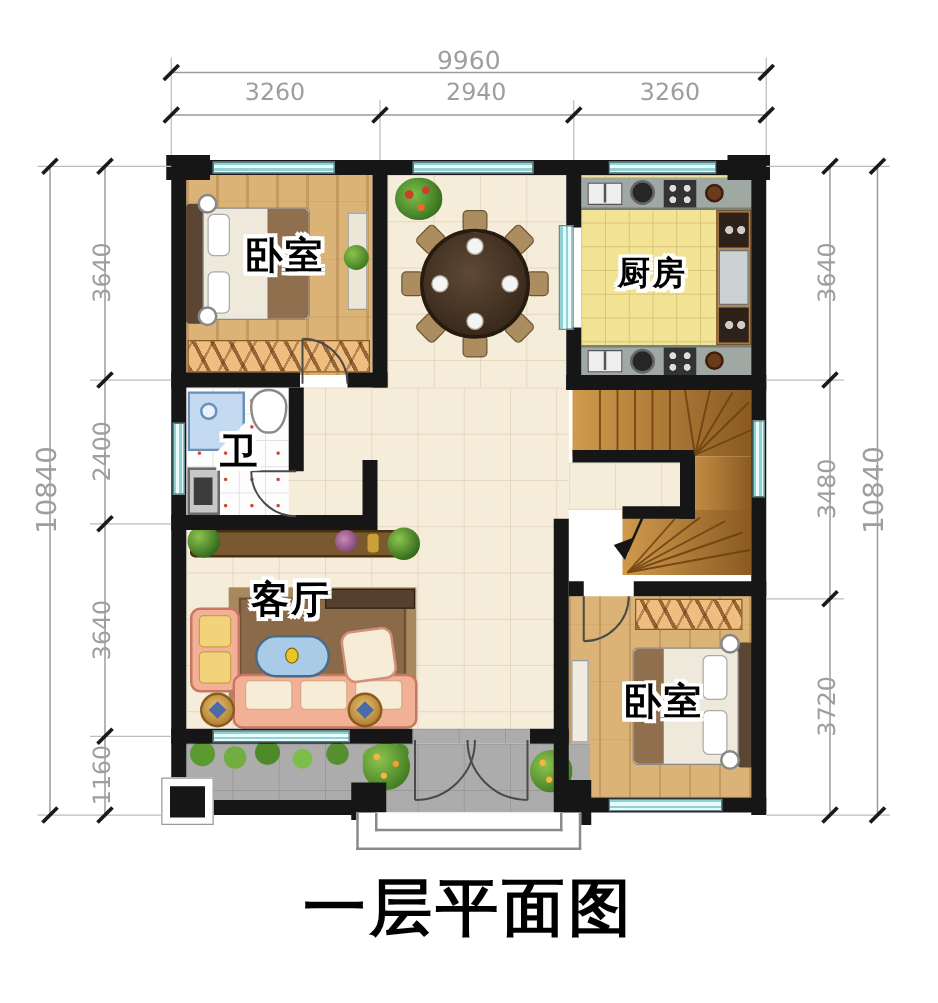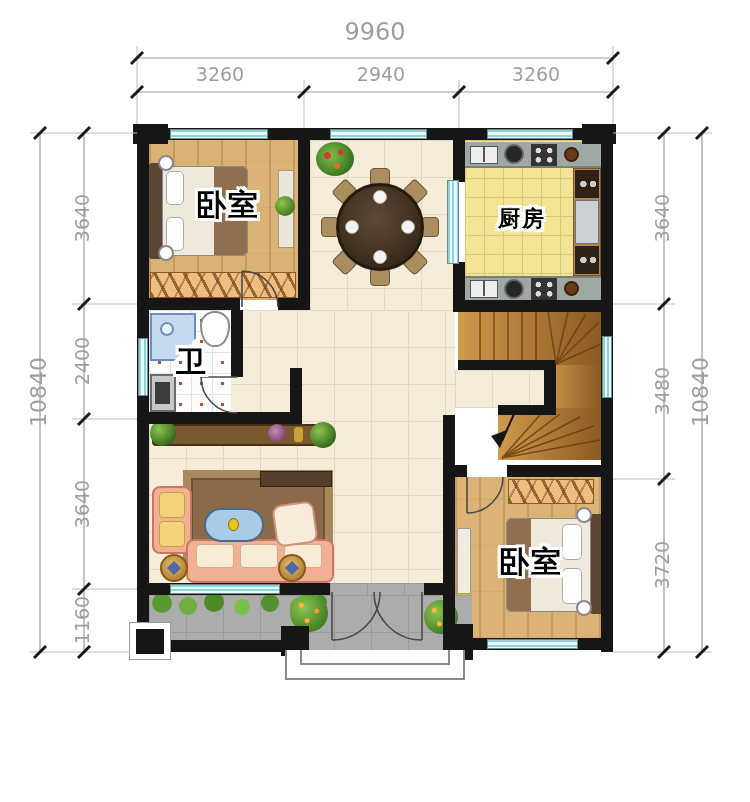--- a/index.html
+++ b/index.html
@@ -295,32 +295,34 @@
       <line x1="78" y1="658" x2="90" y2="646"></line>
       <line x1="658" y1="139" x2="670" y2="127"></line>
         <line x1="658" y1="310" x2="670" y2="298"></line>
       <line x1="658" y1="485" x2="670" y2="473"></line>
         <line x1="658" y1="658" x2="670" y2="646"></line>
       <line x1="696" y1="139" x2="708" y2="127"></line>
         <line x1="696" y1="658" x2="708" y2="646"></line>
     </g>
   </svg>
 
-  <div class="dim" style="left:375px;top:32px;font-size:24px;">9960</div>
+  <div class="dim" style="left:375px;top:48px;font-size:20px;">9960</div>
   <div class="dim" style="left:220px;top:74px;">3260</div>
   <div class="dim" style="left:381px;top:74px;">2940</div>
   <div class="dim" style="left:536px;top:74px;">3260</div>
   <div class="dimv" style="left:38px;top:392px;font-size:22px;">10840</div>
   <div class="dimv" style="left:82px;top:218px;">3640</div>
   <div class="dimv" style="left:82px;top:361px;">2400</div>
   <div class="dimv" style="left:82px;top:504px;">3640</div>
   <div class="dimv" style="left:82px;top:620px;">1160</div>
   <div class="dimv" style="left:662px;top:218px;">3640</div>
   <div class="dimv" style="left:662px;top:391px;">3480</div>
   <div class="dimv" style="left:662px;top:565px;">3720</div>
   <div class="dimv" style="left:700px;top:392px;font-size:22px;">10840</div>
 
   <div class="label" style="left:228px;top:205px;font-size:30px;">卧室</div>
-  <div class="label" style="left:522px;top:219px;font-size:22px;">厨房</div>
+  <div class="label" style="left:522px;top:219px;font-size:26px;">厨房</div>
   <div class="label" style="left:192px;top:362px;font-size:30px;">卫</div>
+  <div class="label" style="left:233px;top:480px;font-size:30px;">客厅</div>
   <div class="label" style="left:531px;top:562px;font-size:30px;">卧室</div>
 
+  <div id="title">一层平面图</div>
 </div>
 
 </body></html>

